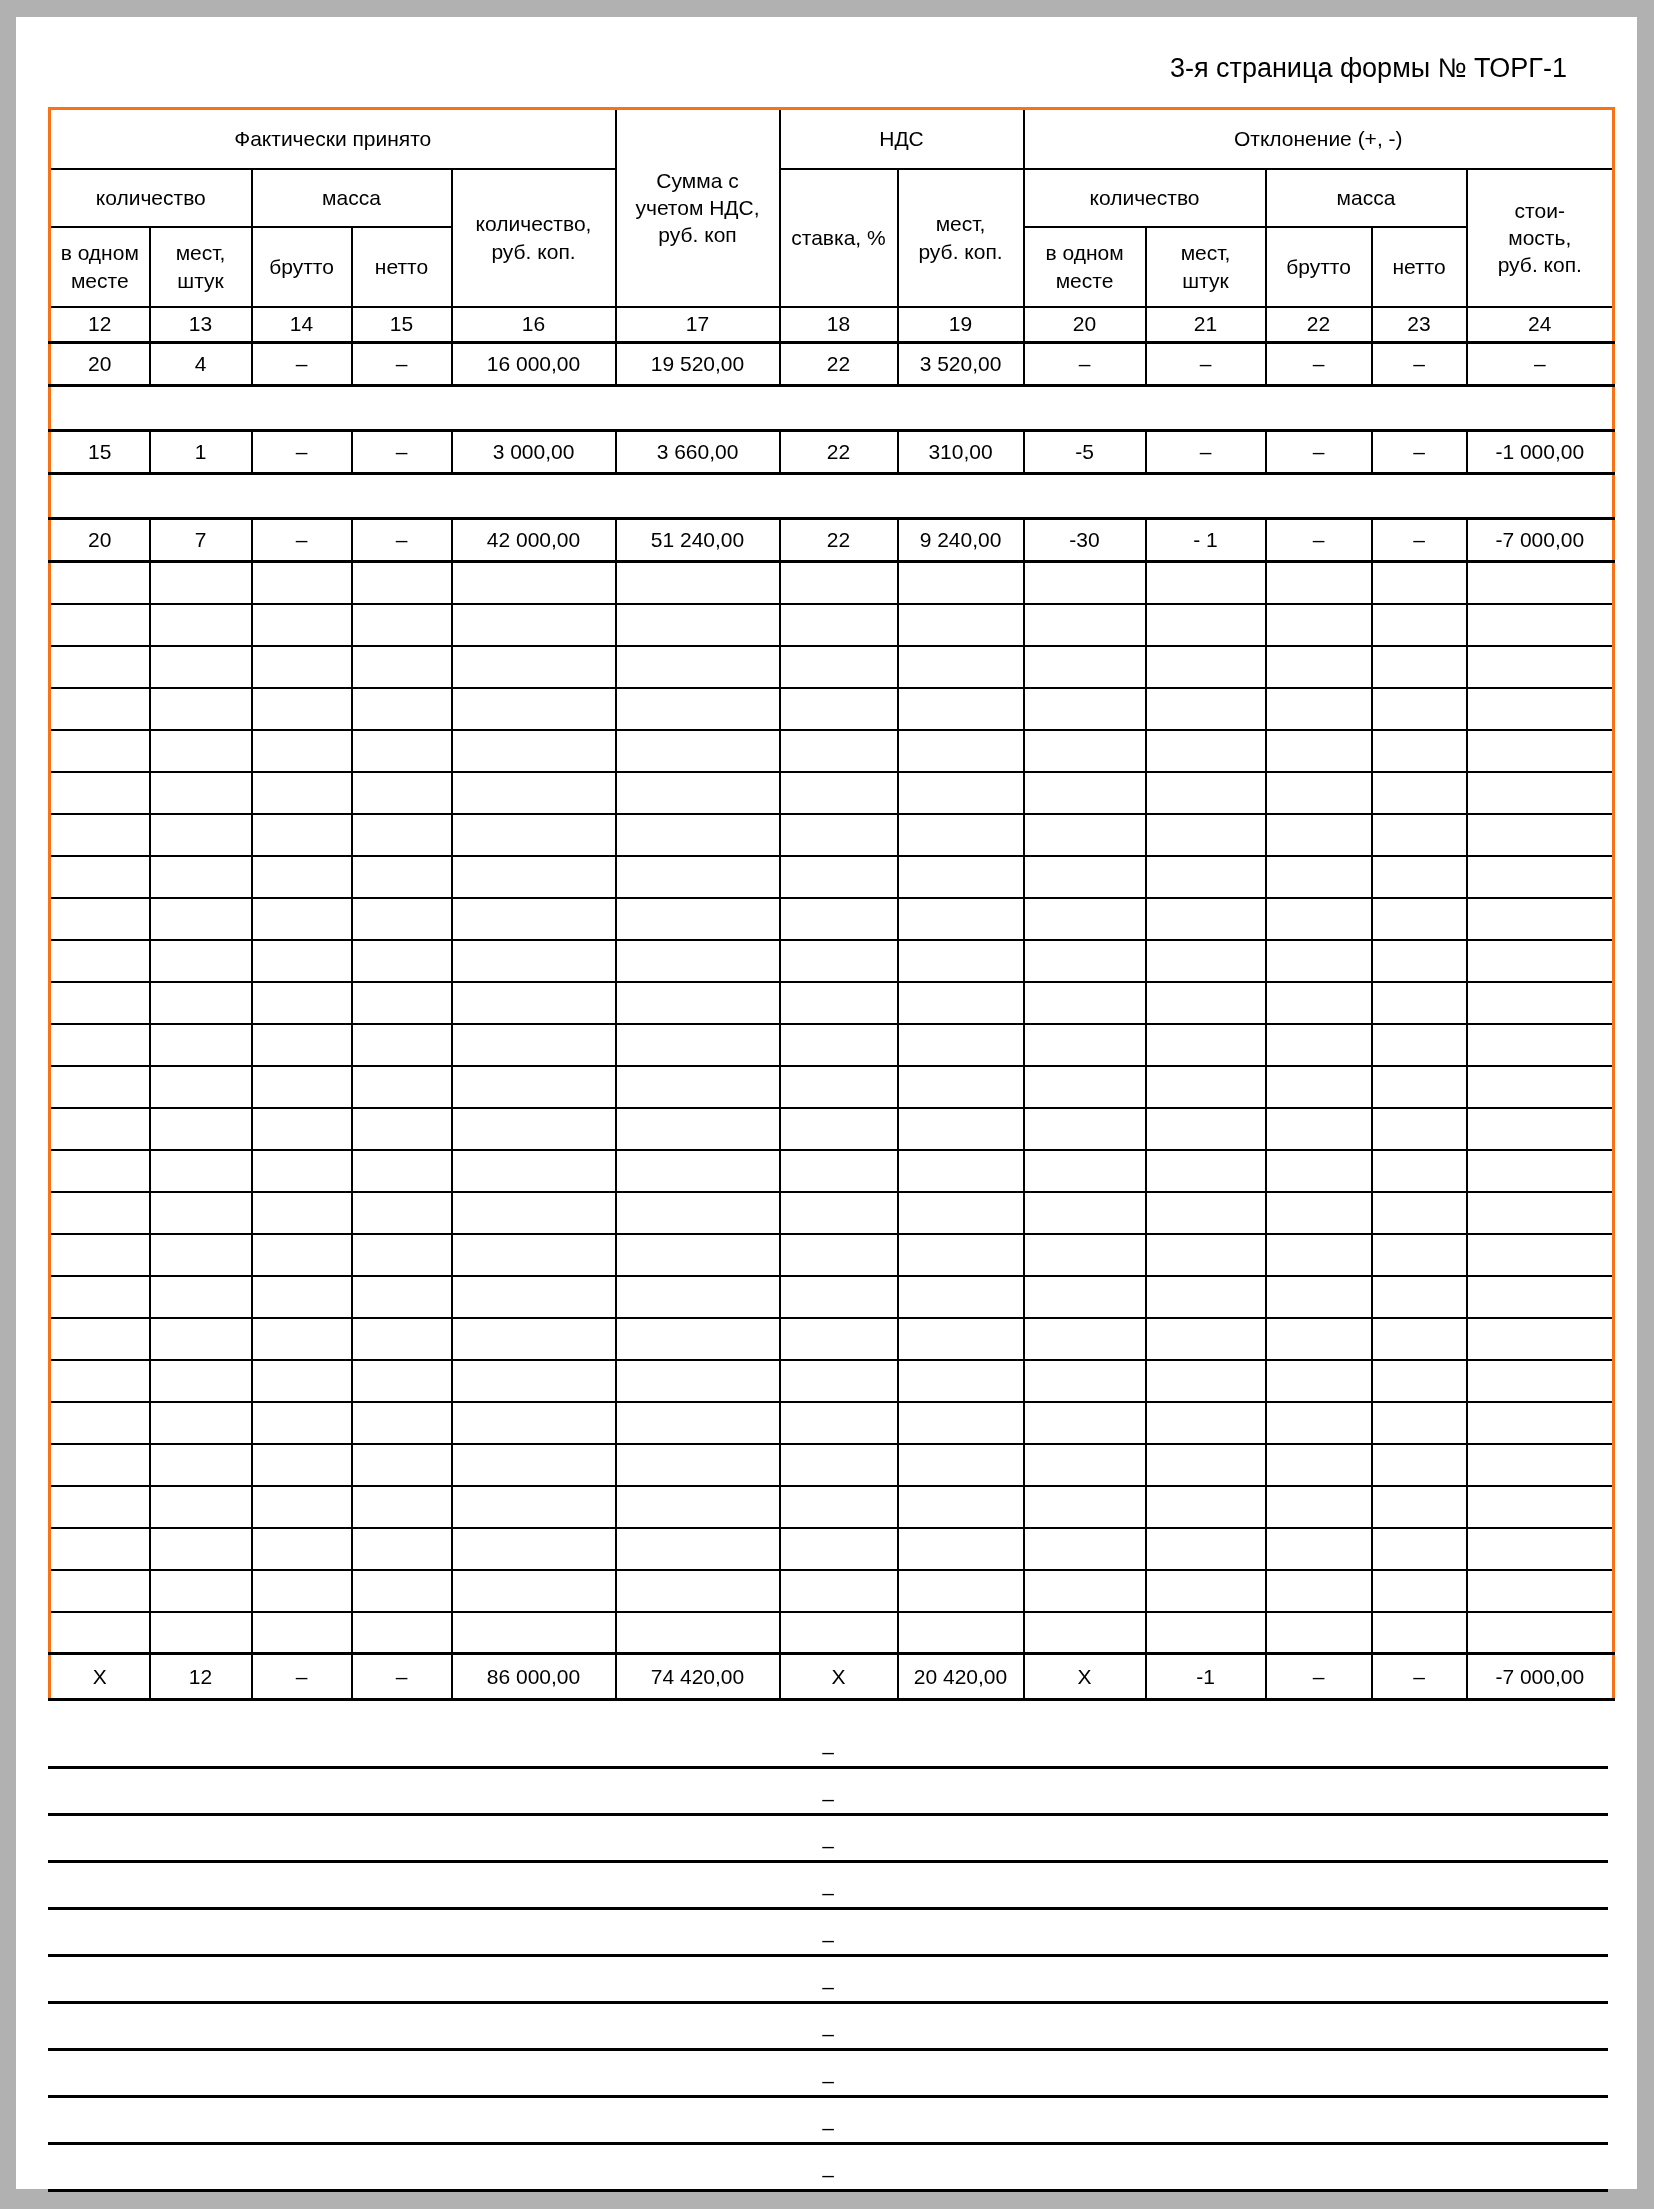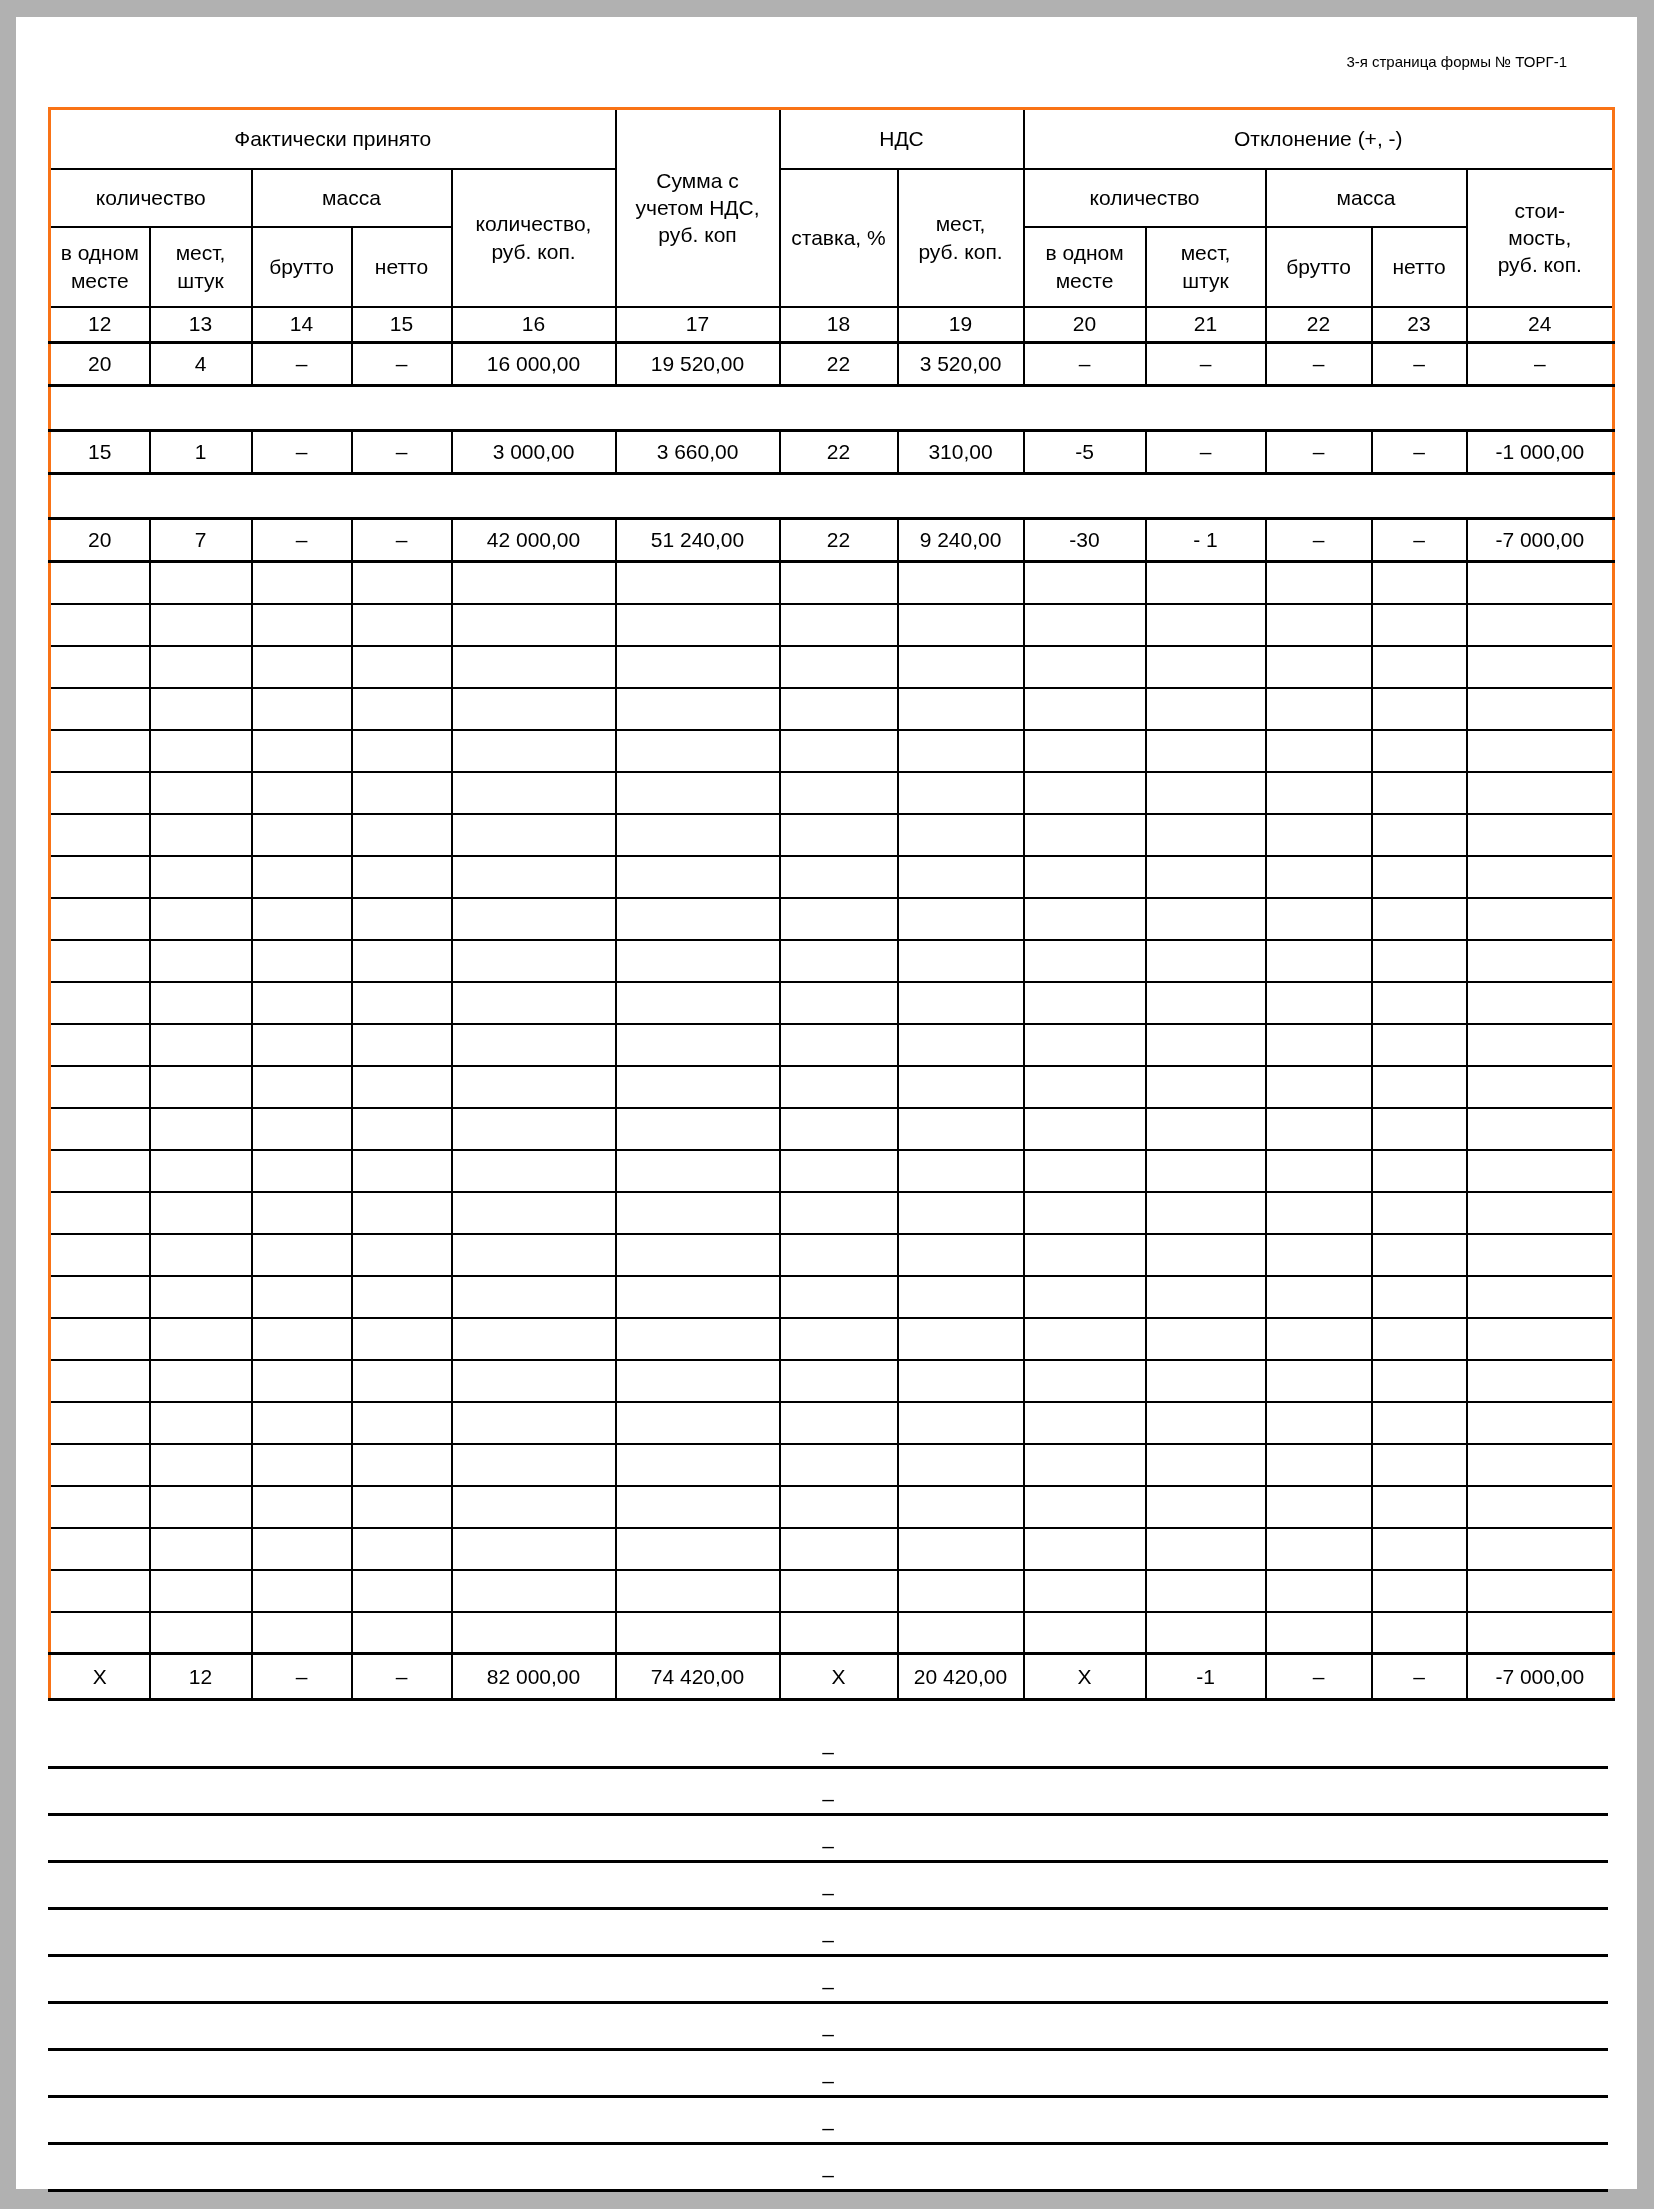--- a/index.html
+++ b/index.html
@@ -8,21 +8,21 @@
     background:#b1b1b1;
     font-family:"Liberation Sans",sans-serif;
     color:#000;
   }
   .page{
     position:absolute;left:16px;top:17px;width:1621px;height:2172px;
     background:#ffffff;
   }
   .page-title{
     position:absolute;top:36px;right:70px;
-    font-size:15px;white-space:nowrap;
+    font-size:27px;white-space:nowrap;
   }
   table.form-table{
     position:absolute;left:32px;top:90px;
     border-collapse:collapse;table-layout:fixed;width:1564px;
     border:3px solid #f97316;
   }
   .form-table th,.form-table td{
     border:2px solid #000;
     font-size:21px;font-weight:normal;
     text-align:center;vertical-align:middle;
@@ -566,21 +566,21 @@
           <td></td>
           <td></td>
           <td></td>
           <td></td>
         </tr>
         <tr class="total">
         <td>X</td>
         <td>12</td>
         <td>–</td>
         <td>–</td>
-        <td>82 000,00</td>
+        <td>86 000,00</td>
         <td>74 420,00</td>
         <td>X</td>
         <td>20 420,00</td>
         <td>X</td>
         <td>-1</td>
         <td>–</td>
         <td>–</td>
         <td>-7 000,00</td>
       </tr>
     </tbody>

